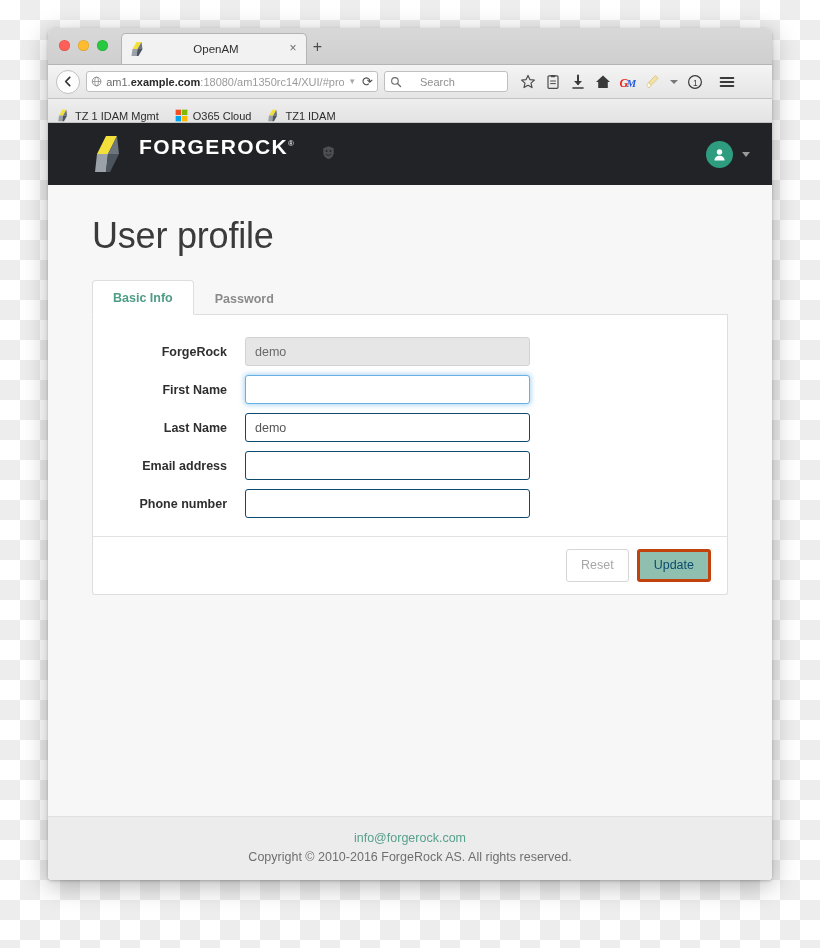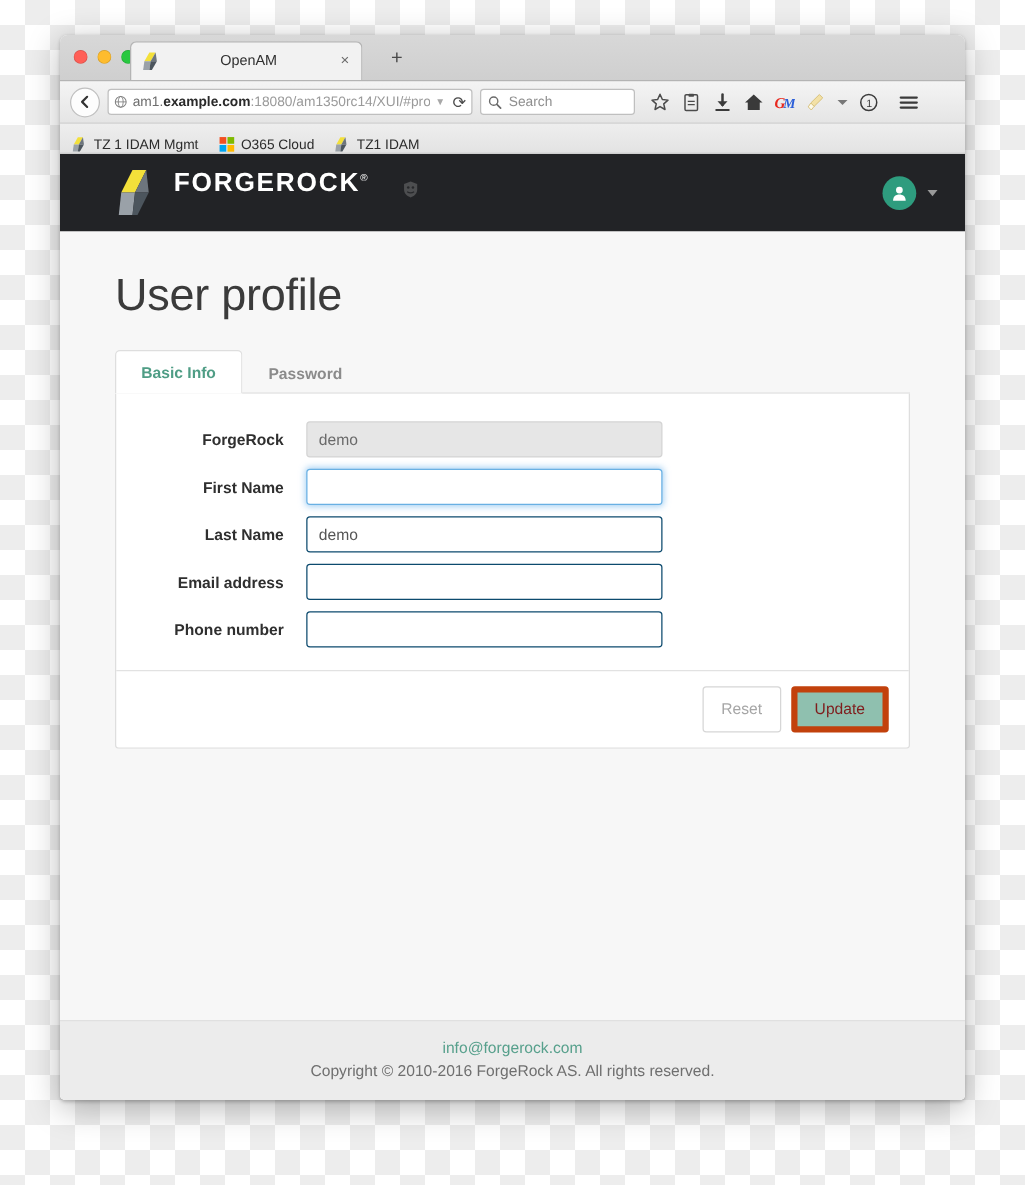--- a/index.html
+++ b/index.html
@@ -56,21 +56,21 @@
     width: 11px; height: 11px;
     border-radius: 50%;
     box-shadow: inset 0 0 0 0.5px rgba(0,0,0,0.16);
   }
   .light.red { background: #ff5f57; }
   .light.yellow { background: #febc2e; }
   .light.green { background: #28c840; }
 
   .tab {
     position: absolute;
-    left: 56px;
+    left: 73px;
     top: 5px;
     width: 186px;
     height: 31px;
     background: #f2f2f2;
     border: 1px solid #b4b4b4;
     border-bottom: none;
     border-radius: 5px 5px 0 0;
     display: flex;
     align-items: center;
     padding: 0 6px;
@@ -153,21 +153,21 @@
     flex: 0 0 auto;
     width: 124px;
     height: 21px;
     background: #ffffff;
     border: 1px solid #bfbfbf;
     border-radius: 3px;
     display: flex;
     align-items: center;
     padding: 0 5px;
     box-sizing: border-box;
-    gap: 5px;
+    gap: 18px;
   }
   .search-placeholder { font-size: 11px; color: #8f8f8f; }
 
   .toolbar-icons {
     display: flex;
     align-items: center;
     gap: 9px;
     margin-left: 6px;
   }
   .tbi { width: 16px; height: 16px; display: block; }
@@ -338,22 +338,22 @@
     cursor: pointer;
   }
   .btn-reset {
     background: #ffffff;
     border: 1px solid #d6d6d6;
     color: #a6a6a6;
     margin-left: 34px;
   }
   .btn-update {
     background: #8fc0af;
-    border: 5px solid #c2410c;
-    color: #7f1d1d;
+    border: 3px solid #c2410c;
+    color: #0c4a6e;
   }
 
   .fr-footer {
     flex: 0 0 auto;
     background: #ececec;
     border-top: 1px solid #e0e0e0;
     padding: 14px 0 16px 0;
     text-align: center;
   }
   .footer-link {

